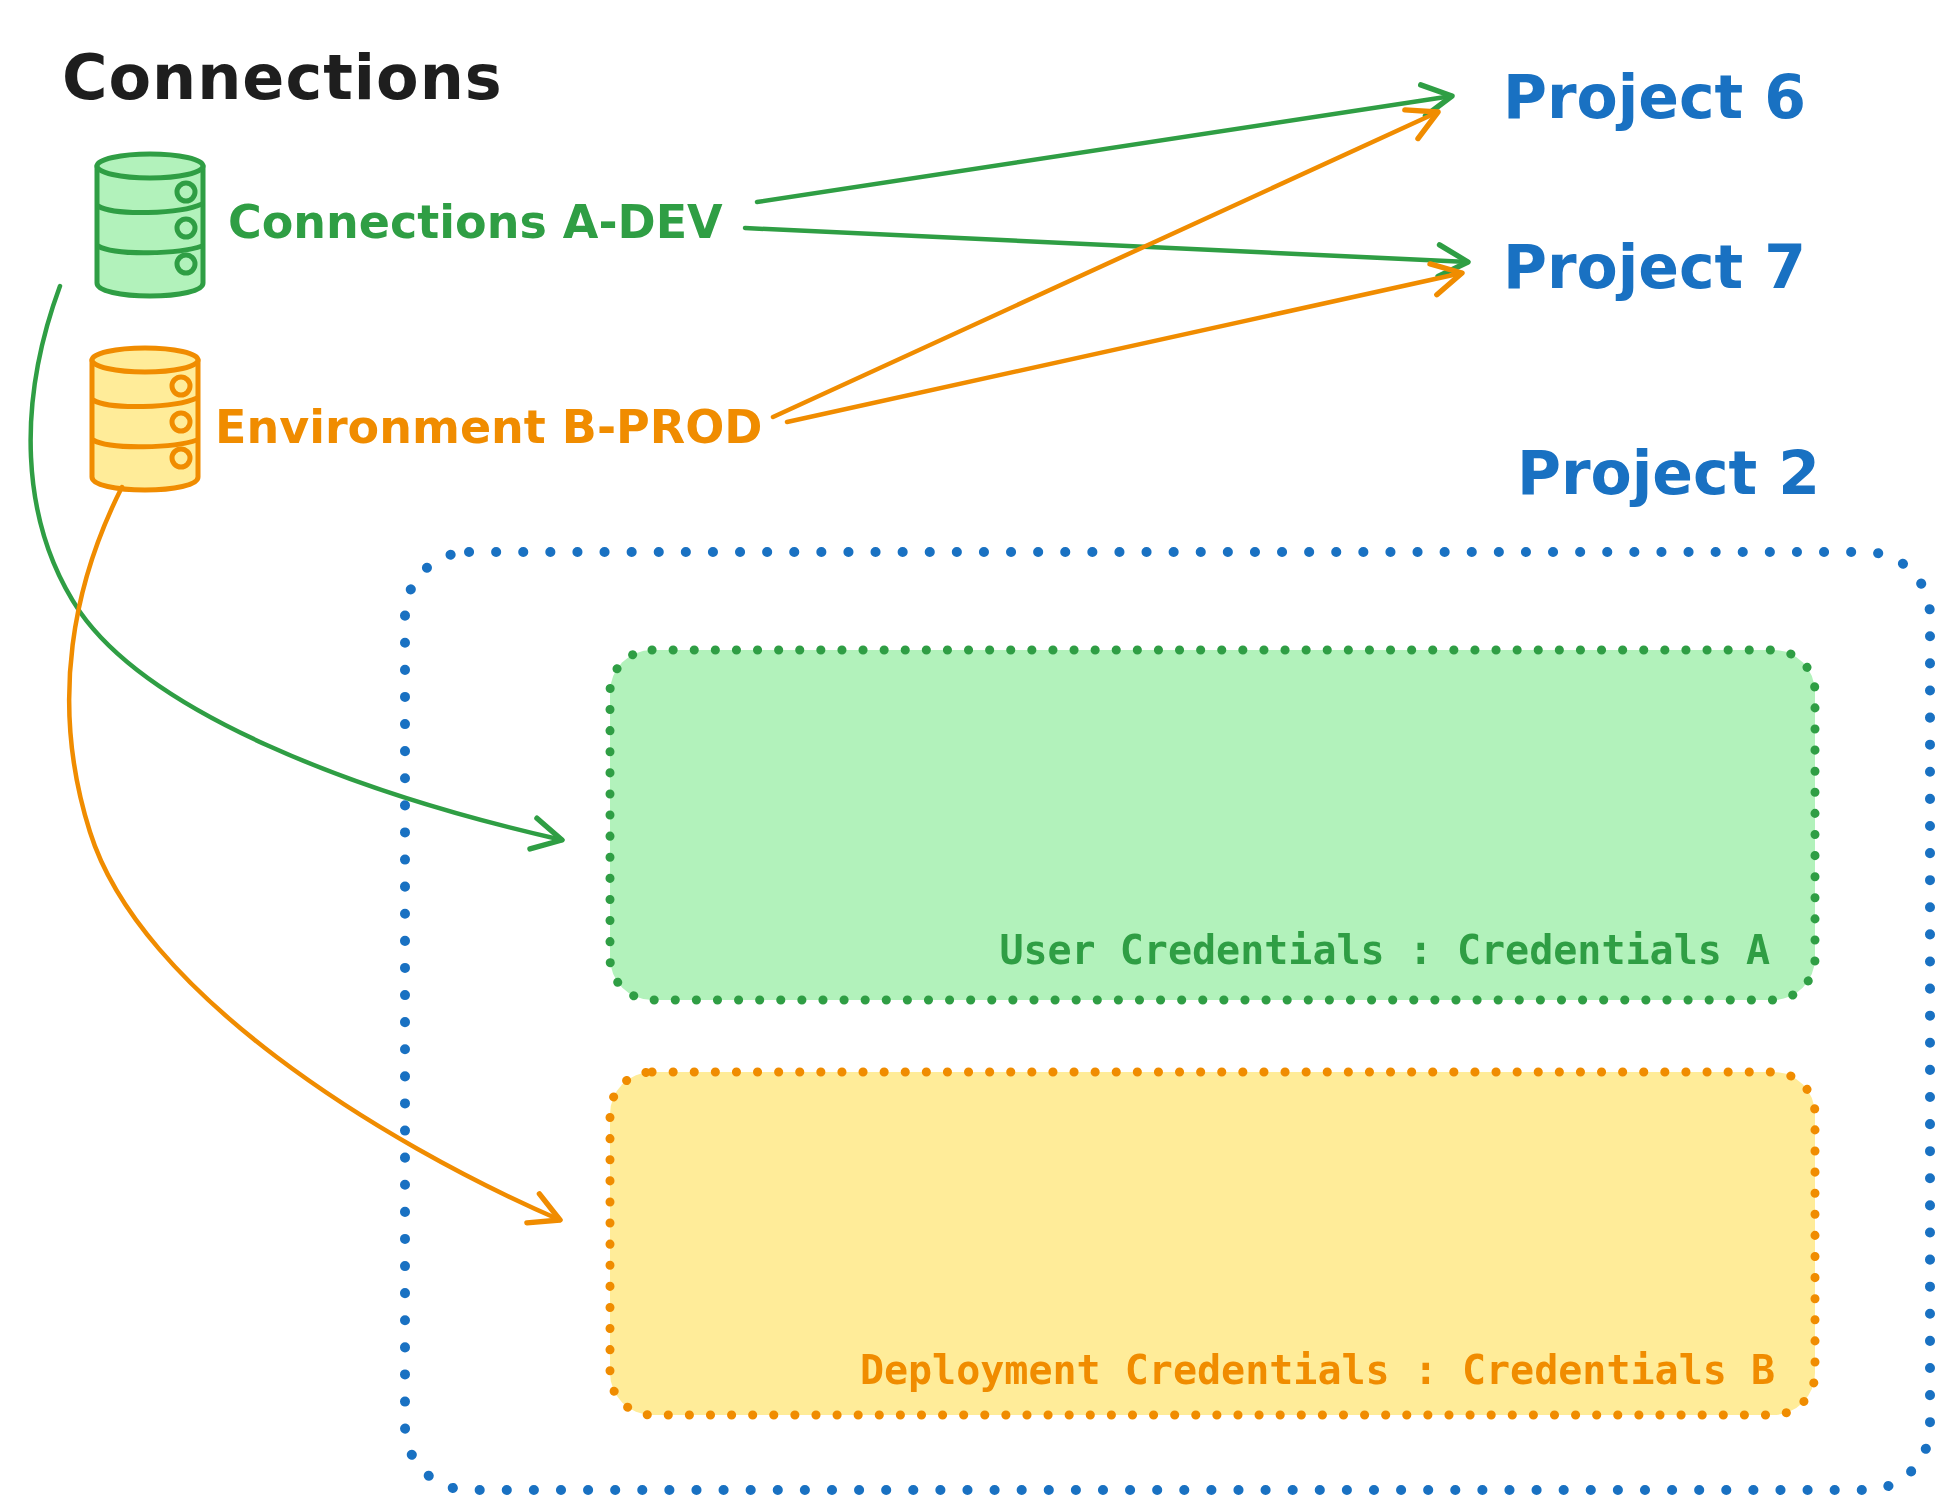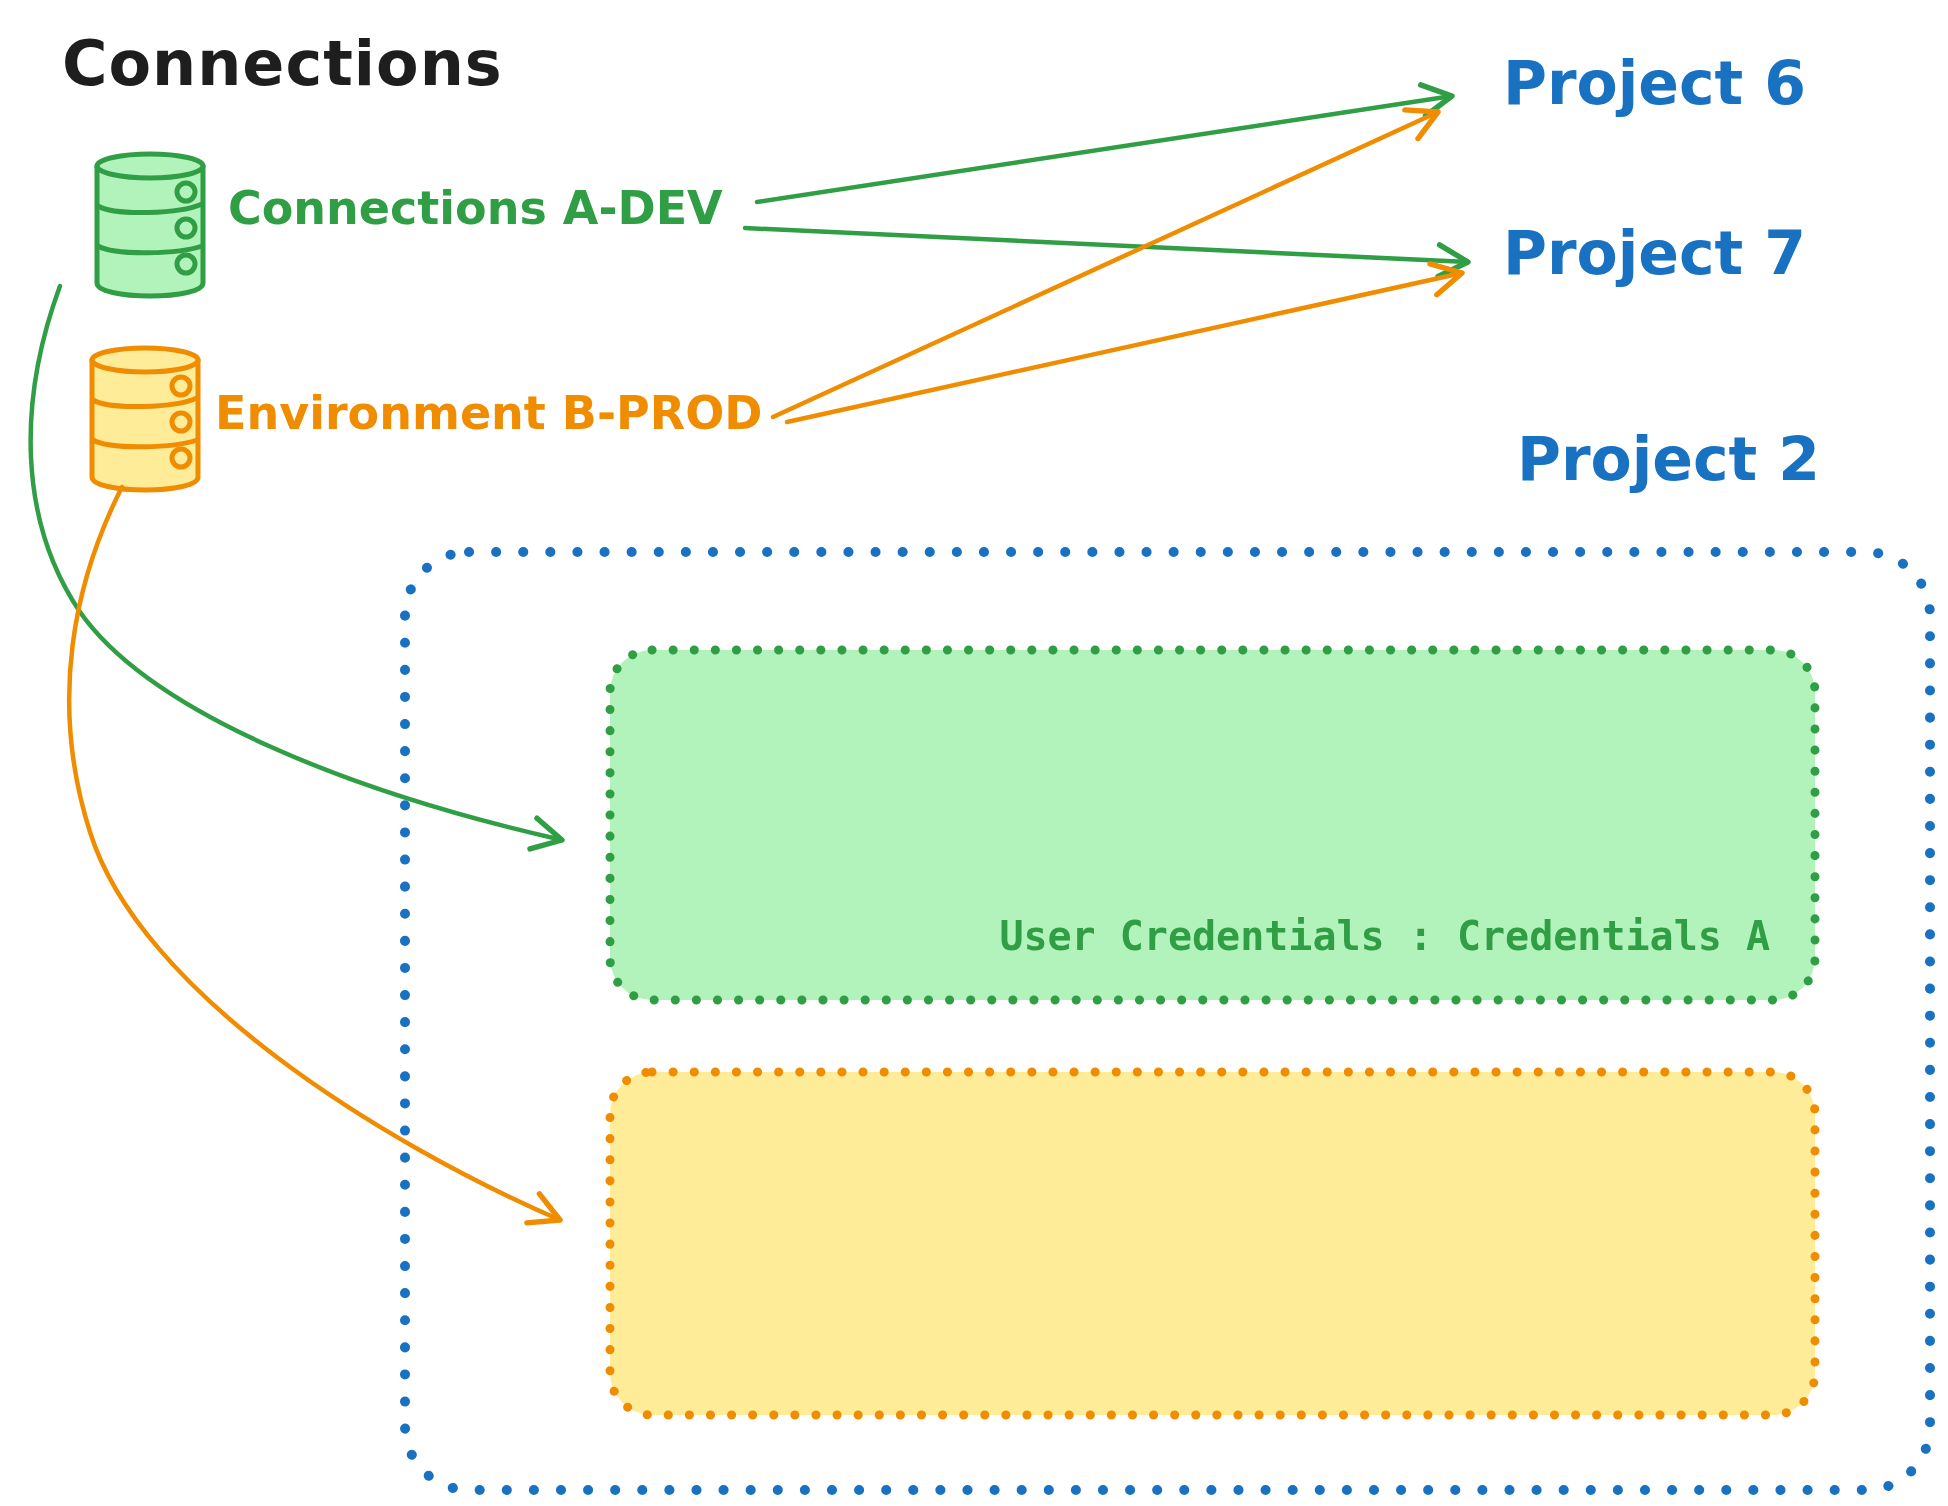--- a/index.html
+++ b/index.html
@@ -31,21 +31,21 @@
   .cyl-orange .cyl-line,.cyl-orange .cyl-dot{fill:none;stroke:var(--orange,#f08c00);}
   .cyl path,.cyl ellipse,.cyl circle{stroke-width:5;stroke-linecap:round;stroke-linejoin:round;}
 
   .ln{fill:none;stroke-width:4.5;stroke-linecap:round;}
   .ln-green{stroke:var(--green,#2f9e44);}
   .ln-orange{stroke:var(--orange,#f08c00);}
   .head-green{fill:none;stroke:var(--green,#2f9e44);stroke-width:2.4;stroke-linecap:round;stroke-linejoin:round;}
   .head-orange{fill:none;stroke:var(--orange,#f08c00);stroke-width:2.4;stroke-linecap:round;stroke-linejoin:round;}
 
   
-  .label{position:absolute;white-space:nowrap;font-weight:bold;transform:translateY(-54%);}
+  .label{position:absolute;white-space:nowrap;font-weight:bold;transform:translateY(-54%);margin-top:14px;}
   .green-text{color:var(--green,#2f9e44);}
   .orange-text{color:var(--orange,#f08c00);}
   .blue-text{color:var(--blue,#1971c2);}
 
   .lbl-title{left:62px;top:66px;font-size:62px;color:var(--ink,#1e1e1e);letter-spacing:1px;}
   .lbl-conn-a{left:228px;top:210px;font-size:46px;}
   .lbl-conn-b{left:215px;top:415px;font-size:46px;}
   .lbl-p3{left:1503px;top:86px;font-size:60px;}
   .lbl-p2{left:1503px;top:256px;font-size:60px;}
   .lbl-p1{left:1517px;top:462px;font-size:60px;}
@@ -114,13 +114,14 @@
   <div class="label lbl-p3 blue-text">Project 6</div>
 
   <div class="label lbl-p2 blue-text">Project 7</div>
 
   <div class="label lbl-p1 blue-text">Project 2</div>
 
 
   <div class="label lbl-cred lbl-cred-a green-text">User Credentials : Credentials A</div>
 
 
+  <div class="label lbl-cred lbl-cred-b orange-text">Deployment Credentials : Credentials B</div>
 </div>
 
 </body></html>

